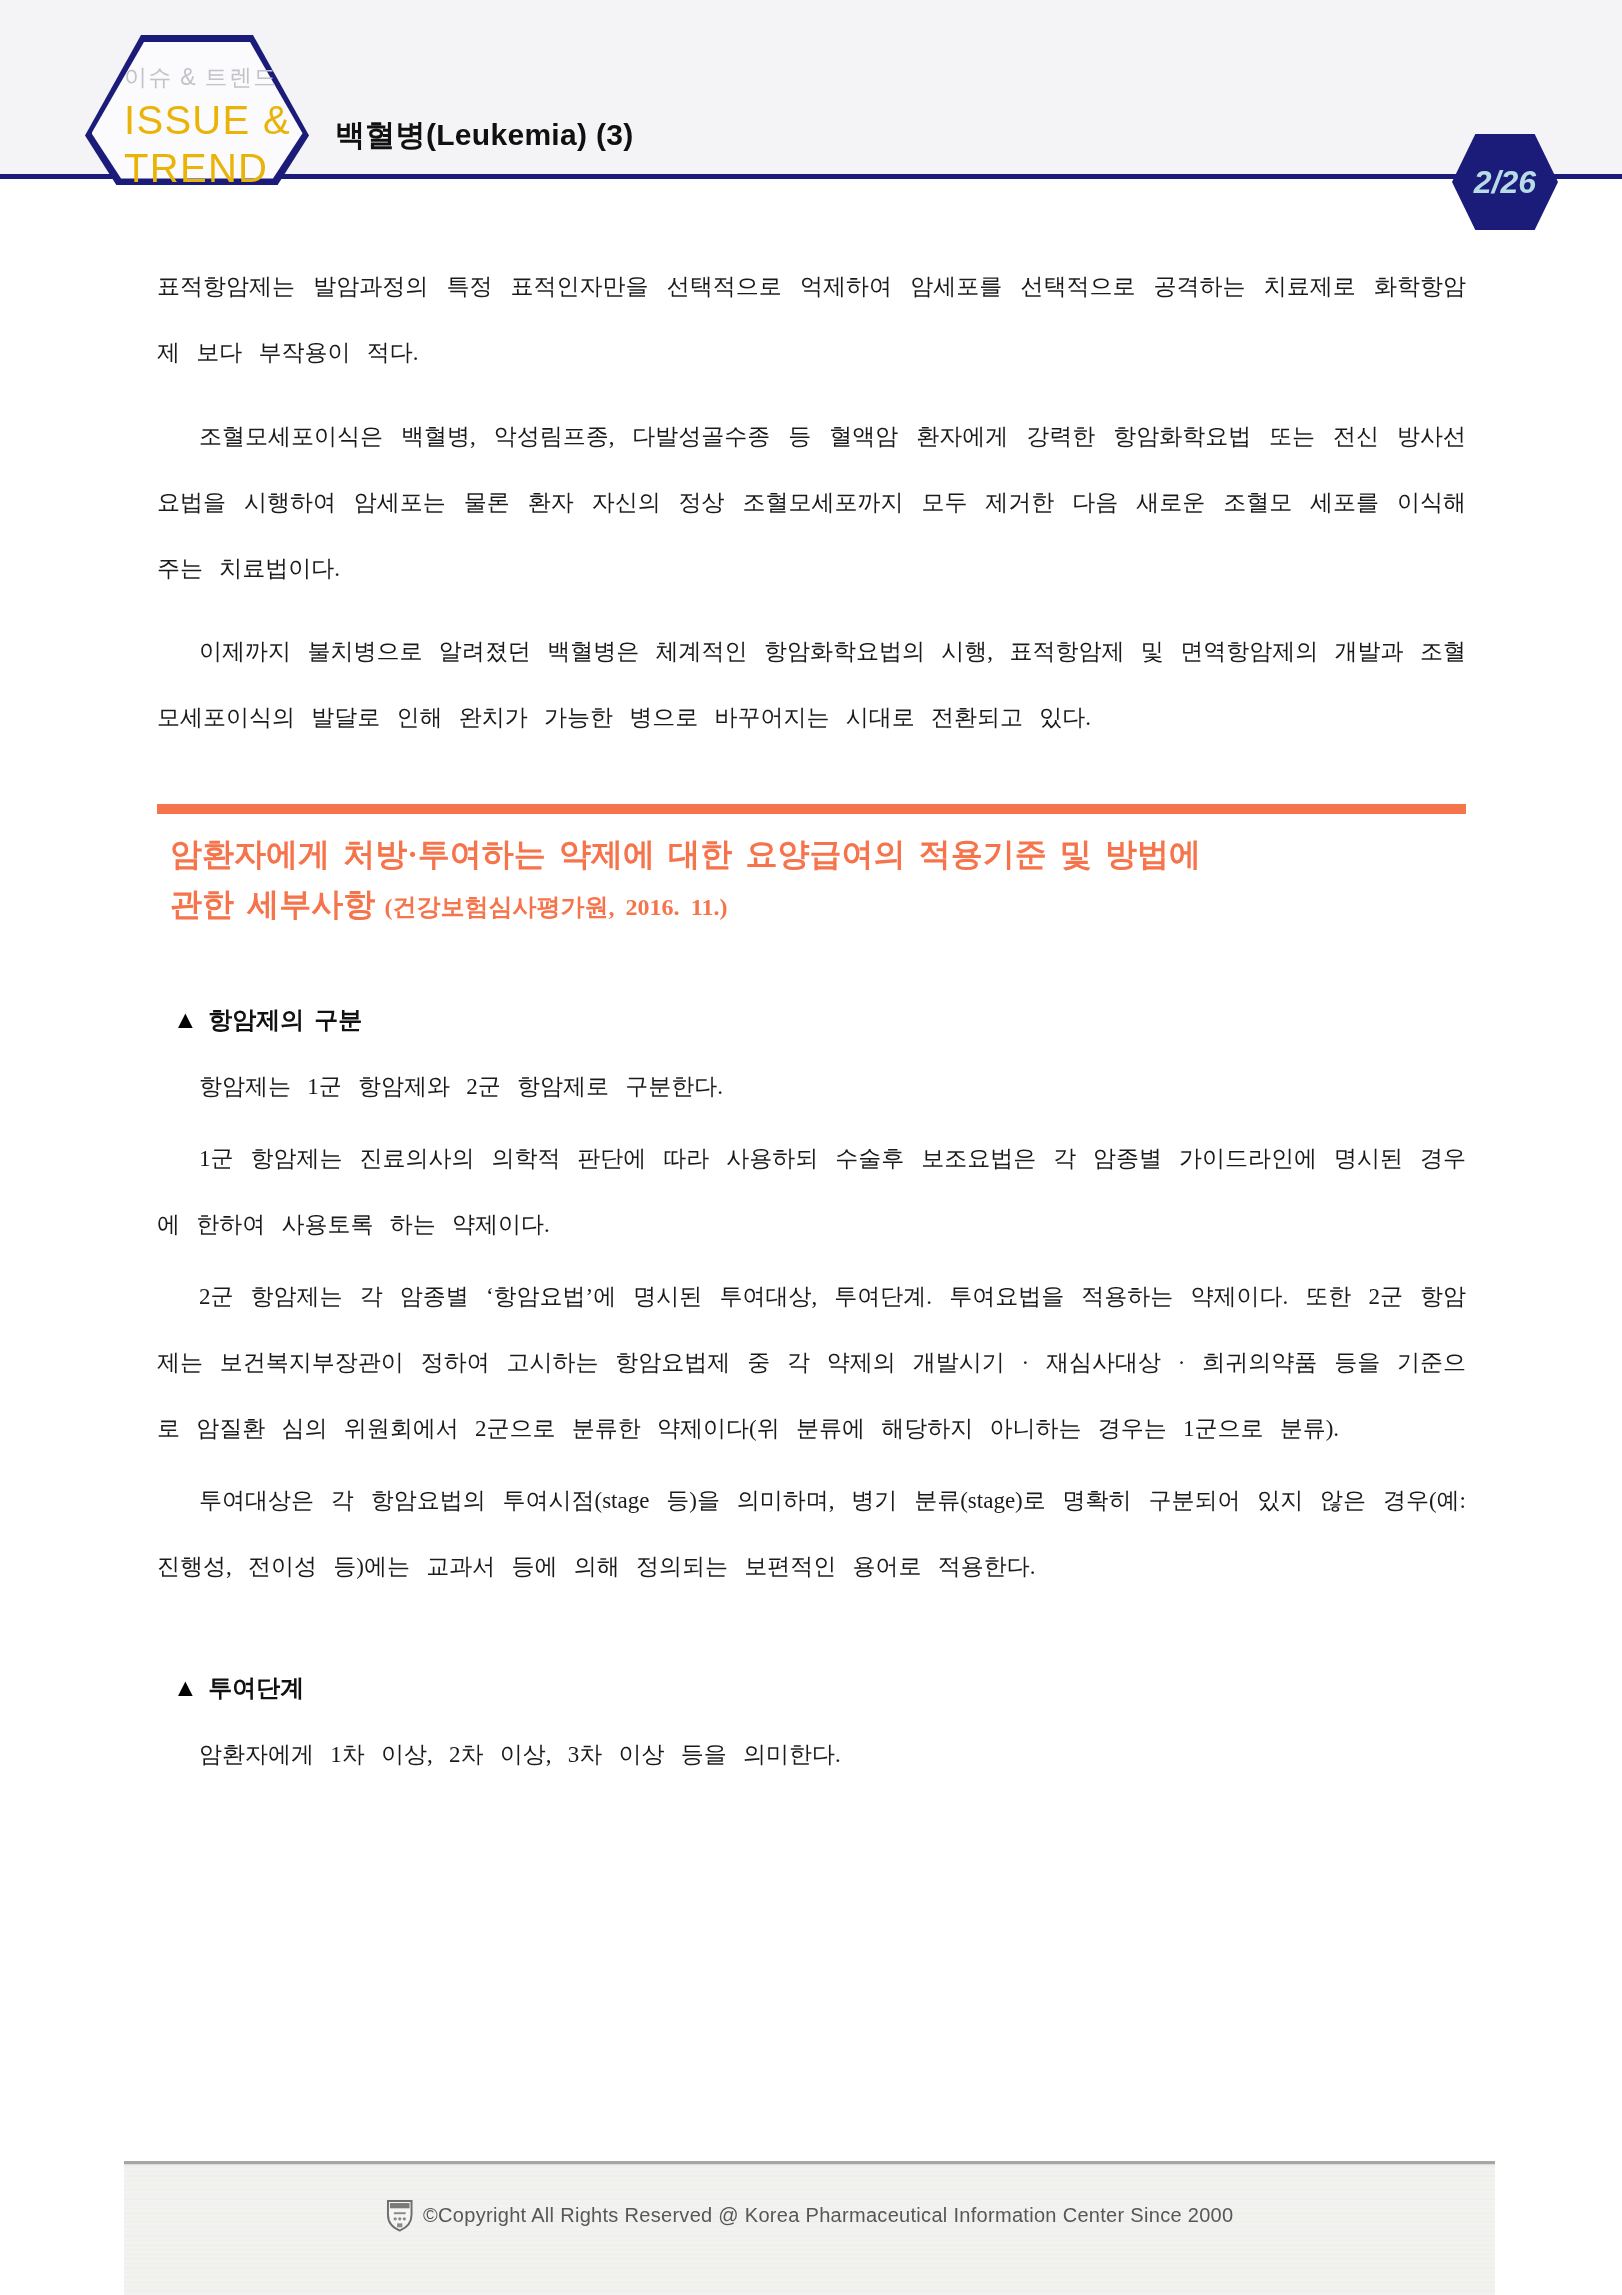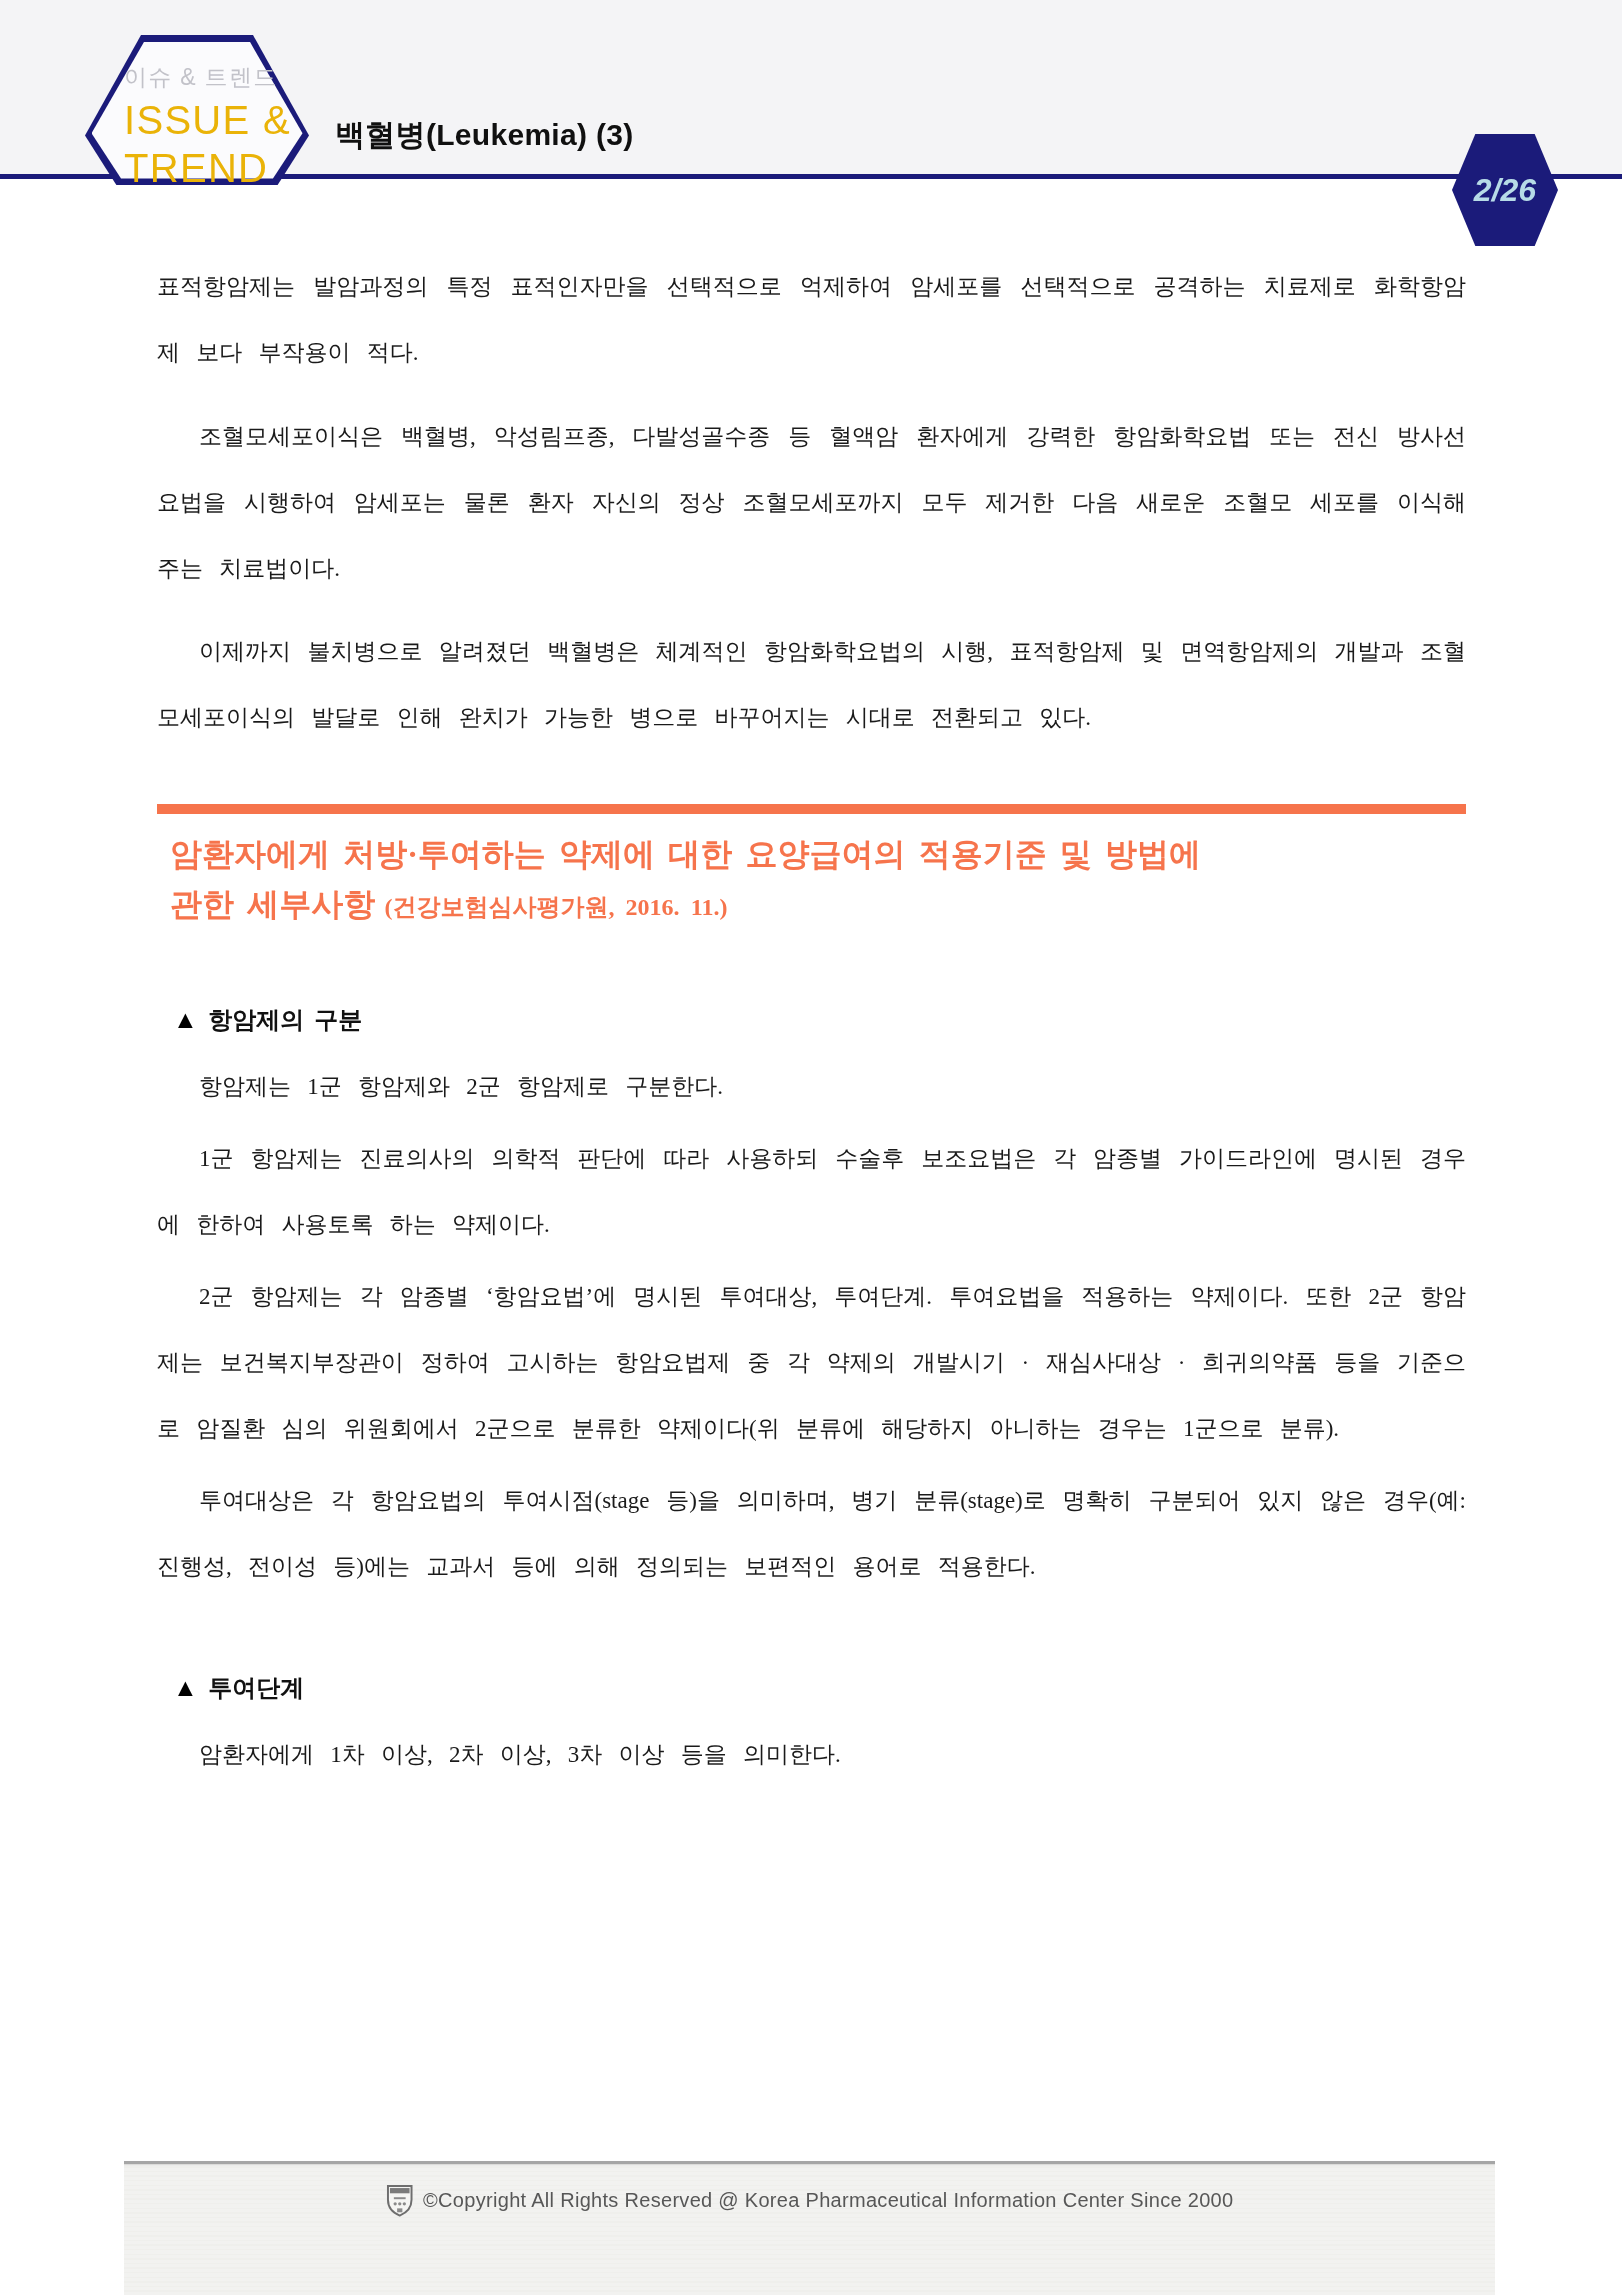--- a/index.html
+++ b/index.html
@@ -45,21 +45,21 @@
     line-height:1;
   }
   .hex-kr{font-size:23px;color:#c2c2c9;letter-spacing:1.3px;margin-bottom:11px;}
   .hex-en{font-size:40px;color:#eab308;letter-spacing:1.3px;margin-bottom:5.9px;font-weight:400;margin-top:8px;}
   .doc-title{
     position:absolute;left:335px;top:115px;margin:0;
     font-family:"Liberation Sans","DejaVu Sans",sans-serif;
     font-size:30px;font-weight:700;color:#101010;letter-spacing:0.3px;
   }
   .page-badge{
-    position:absolute;left:1452px;top:134px;width:106px;height:112px;
+    position:absolute;left:1452px;top:134px;width:106px;height:96px;
     background:var(--navy,#1b1b7a);
     clip-path:polygon(22% 0,78% 0,100% 50%,78% 100%,22% 100%,0 50%);
     display:flex;align-items:center;justify-content:center;
     z-index:3;
   }
   .page-badge span{
     color:var(--badge_text,#b7dbe7);
     font-family:"Liberation Sans","DejaVu Sans",sans-serif;
     font-size:32px;font-weight:700;font-style:italic;
   }
@@ -103,21 +103,21 @@
   
   .footer{
     position:absolute;left:124px;right:128px;top:2161px;bottom:0;
     background:
       repeating-linear-gradient(0deg,#f2f2f0 0px,#f2f2f0 3.3px,#efefec 3.3px,#efefec 4.6px);
     border-top:3.9px solid #a6a6a6;
     box-shadow:inset 0 1.3px 0 #dcdcda;
   }
   .footer-row{
     display:flex;justify-content:center;align-items:center;gap:10px;
-    padding-top:20px;
+    padding-top:35px;
   }
   .kpic-logo{display:inline-flex;width:27.5px;height:33px;flex:0 0 auto;}
   .copyright{
     font-family:"Liberation Sans","DejaVu Sans",sans-serif;
     font-size:20px;color:#575757;letter-spacing:0.3px;
   }
 </style>
 </head>
 <body>
 

